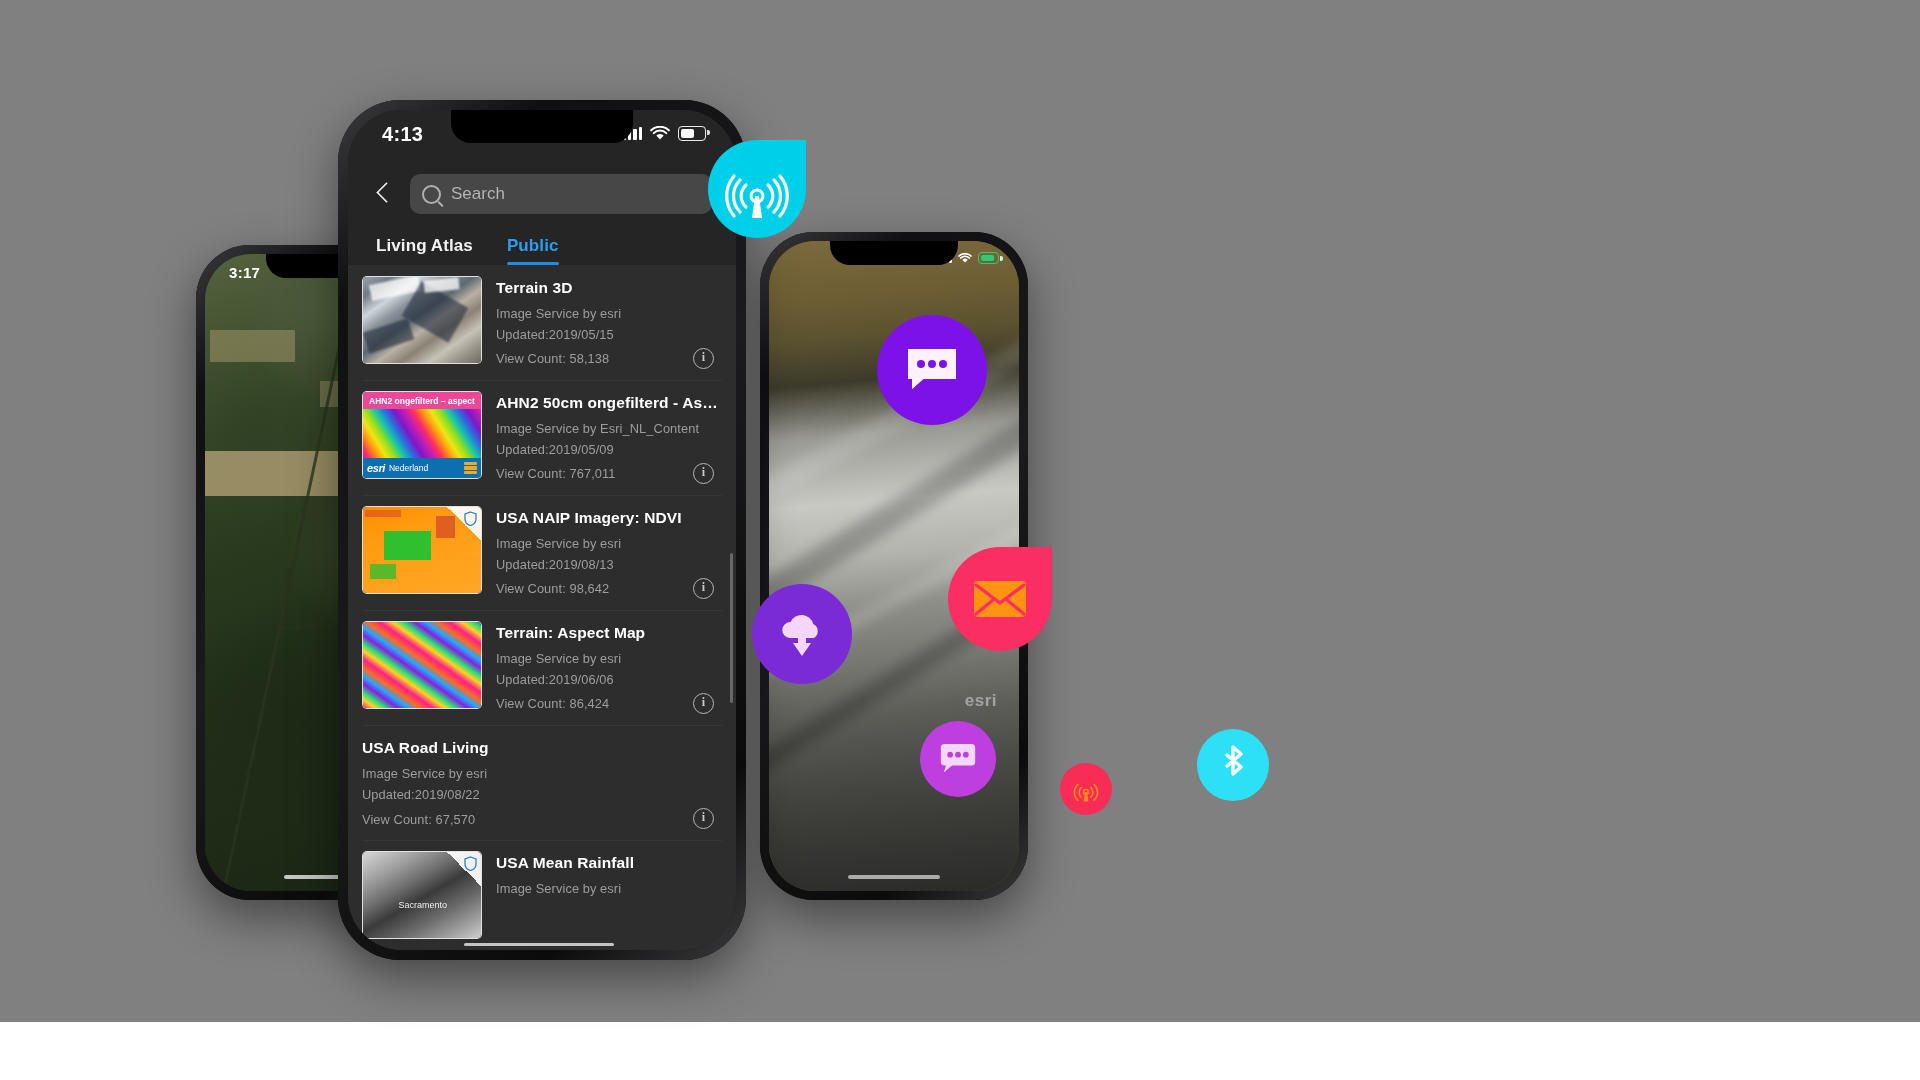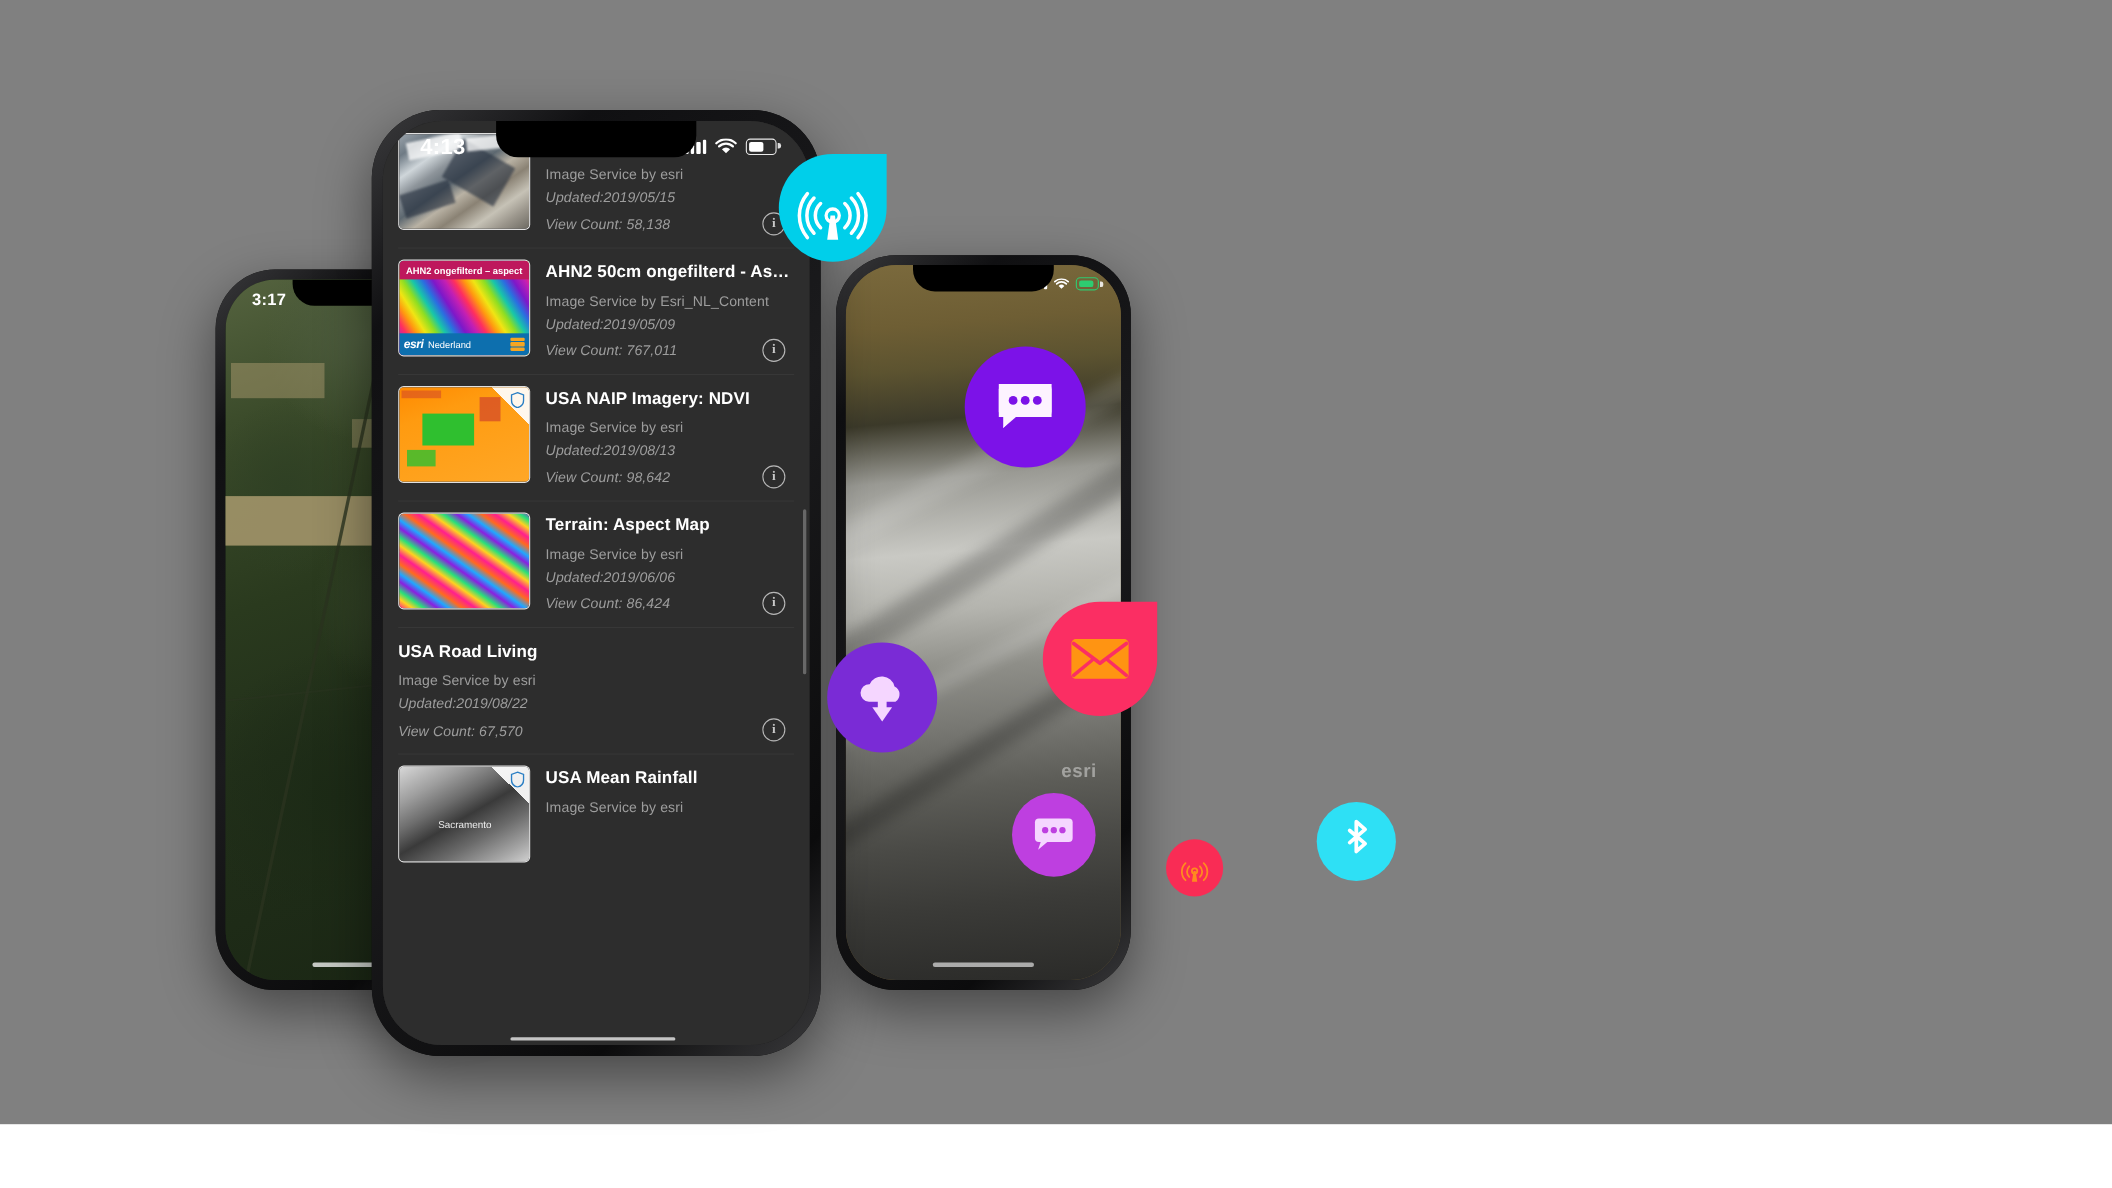--- a/index.html
+++ b/index.html
@@ -92,21 +92,21 @@
 
   
   .list{flex:1;overflow:hidden;background:#2d2d2d;position:relative;}
   .row{display:flex;gap:14px;padding:11px 16px 11px 14px;position:relative;}
   .row + .row::before{content:"";position:absolute;left:14px;right:14px;top:0;height:1px;background:rgba(255,255,255,.05);}
   .thumb{width:120px;height:88px;border-radius:5px;overflow:hidden;flex:0 0 auto;position:relative;
          border:1.5px solid rgba(255,255,255,.85);box-sizing:border-box;background:#333;}
   .meta{flex:1;min-width:0;padding-top:3px;}
   .title{color:#fff;font-size:15.5px;font-weight:700;white-space:nowrap;overflow:hidden;text-overflow:ellipsis;letter-spacing:.1px;}
   .sub{color:#9d9d9d;font-size:12.8px;margin-top:9px;letter-spacing:.1px;}
-  .sub.s2{margin-top:6px;font-style:italic;}
+  .sub.s2{margin-top:6px;}
   .viewrow{display:flex;align-items:center;justify-content:space-between;margin-top:6px;}
   .info{width:19px;height:19px;border:1.6px solid #b6b6b6;border-radius:50%;position:relative;flex:0 0 auto;margin-right:6px;cursor:pointer;}
   .info::after{content:"i";position:absolute;left:0;right:0;top:-1px;text-align:center;color:#c9c9c9;
     font-size:12px;font-weight:700;font-family:"Liberation Serif",serif;line-height:19px;}
   .shield{position:absolute;top:0;right:0;width:34px;height:34px;
     background:linear-gradient(225deg,rgba(255,255,255,.92) 50%,rgba(255,255,255,0) 50%);}
   .shield svg{position:absolute;top:4px;right:4px;}
 
   
   .vscroll{position:absolute;right:3px;top:42%;width:3px;height:150px;background:rgba(255,255,255,.28);border-radius:2px;}
@@ -115,21 +115,21 @@
   
   .t-mountain{position:absolute;inset:0;background:
     linear-gradient(145deg,#9aa3ab 0%,#6f7b85 12%,#cfd6da 24%,#8d949a 34%,
       #5d6870 46%,#b9b2a4 56%,#8a8274 66%,#c6c2b6 78%,#9b968c 88%,#6d6a62 100%);}
   .t-mountain .snow{position:absolute;background:rgba(255,255,255,.75);filter:blur(1px);}
   .t-mountain .dark{position:absolute;background:rgba(35,45,60,.6);filter:blur(1px);}
 
   .t-ahn{position:absolute;inset:0;background:
     repeating-linear-gradient(58deg,#7d18c9 0px,#c41fb3 9px,#ff2f5e 16px,#ff9a0f 24px,
       #f0e513 31px,#8ede22 39px,#18c7a8 46px,#2a6fe0 54px,#7d18c9 62px);}
-  .ahn-head{position:absolute;left:0;right:0;top:0;height:17px;background:#be185d;
+  .ahn-head{position:absolute;left:0;right:0;top:0;height:17px;background:#ec4899;
     color:#fff;font-size:8.5px;display:flex;align-items:center;justify-content:center;font-weight:600;}
   .ahn-foot{position:absolute;left:0;right:0;bottom:0;height:20px;background:#0d6fae;
     display:flex;align-items:center;padding:0 4px;gap:4px;}
   .esri-logo{color:#fff;font-size:11px;font-weight:800;font-style:italic;letter-spacing:-.4px;}
   .esri-sub{color:#fff;font-size:8.5px;}
   .layer-ic{margin-left:auto;width:13px;height:13px;position:relative;}
   .layer-ic span{position:absolute;left:0;width:13px;height:3.6px;background:#f5a623;
     border-radius:1px;transform:skewX(-0deg);}
   .layer-ic span:nth-child(1){top:0}.layer-ic span:nth-child(2){top:4.6px}.layer-ic span:nth-child(3){top:9.2px}
 
@@ -217,20 +217,34 @@
       <div style="position:absolute;left:50%;transform:translateX(-50%);bottom:12px;width:92px;height:4px;background:rgba(255,255,255,.6);border-radius:3px;"></div>
     </div>
   </div>
 
   <div class="phone" id="phone-front">
     <div class="bezel"></div>
     <div class="screen">
 
       <div class="app">
 
+        <div class="app-top">
+          <div class="searchrow">
+            <div class="backbtn"></div>
+            <div class="searchbox">
+              <div class="mag"></div>
+              <div class="searchph">Search</div>
+            </div>
+          </div>
+
+          <div class="tabs">
+            <div class="tab">Living Atlas</div>
+            <div class="tab active">Public</div>
+          </div>
+        </div>
 
         <div class="list">
 
           <div class="row">
             <div class="thumb">
               <div class="t-mountain">
                 <div class="snow" style="left:6%;top:4%;width:42%;height:16px;transform:rotate(-12deg)"></div>
                 <div class="dark" style="left:38%;top:18%;width:46%;height:40px;transform:rotate(30deg)"></div>
                 <div class="snow" style="left:52%;top:2%;width:30%;height:12px;transform:rotate(-6deg)"></div>
                 <div class="dark" style="left:2%;top:56%;width:40%;height:22px;transform:rotate(-18deg)"></div>

